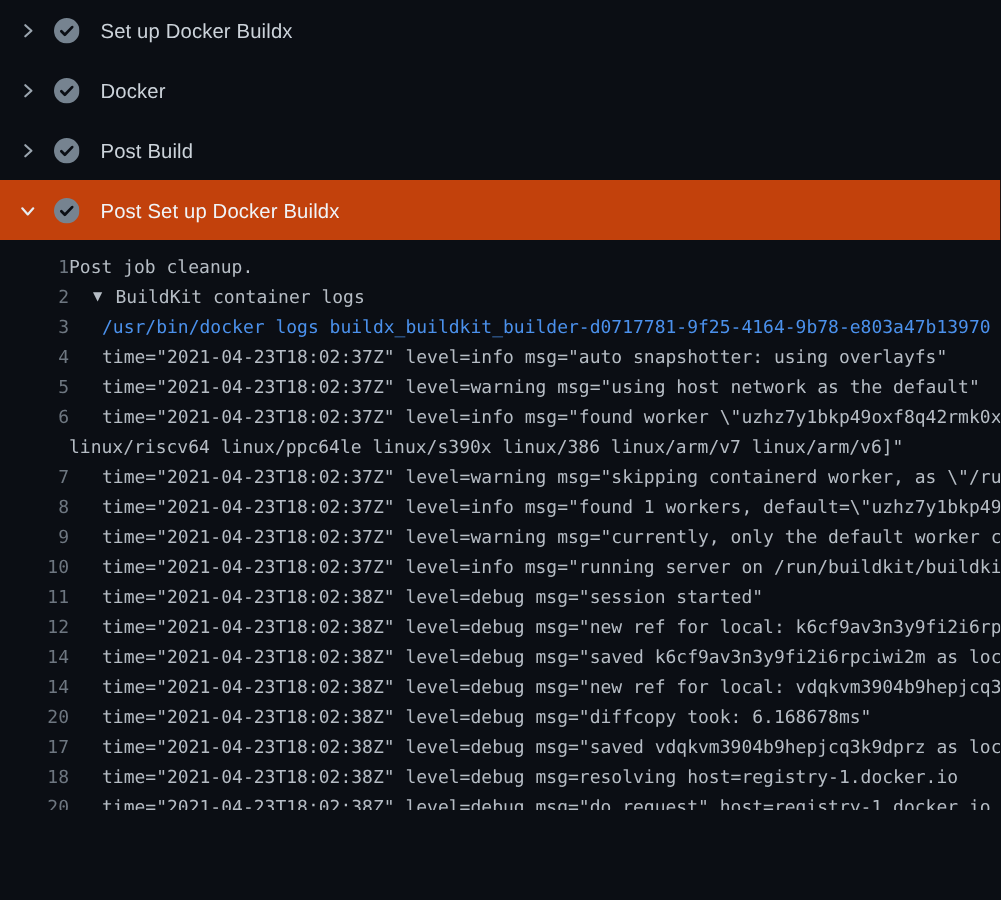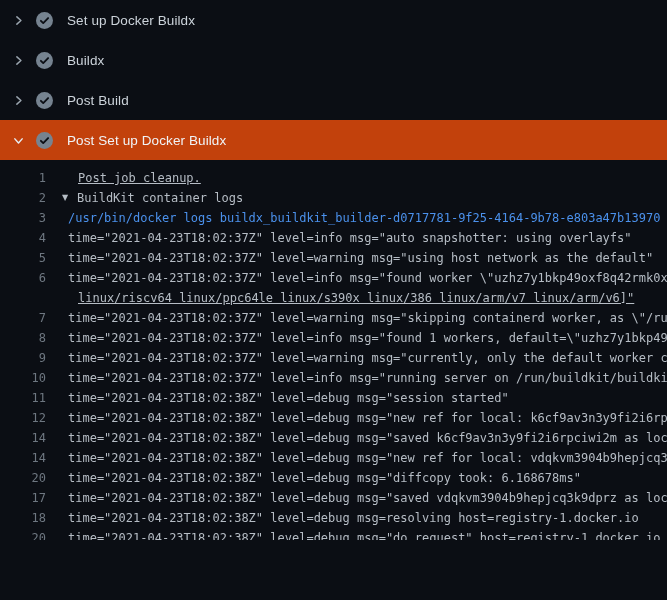--- a/index.html
+++ b/index.html
@@ -26,21 +26,21 @@
     font-family:"DejaVu Sans Mono","Liberation Mono",monospace;
     font-size:12px;line-height:20px;color:#b6bdc5;
   }
   .log-row{display:flex;height:20px;white-space:pre;overflow:hidden;}
   .gutter{
     width:46px;flex:none;text-align:right;color:#6e7781;cursor:pointer;
     user-select:none;
   }
   .gutter:empty{cursor:default;}
   .txt{margin-left:22px;flex:none;}
-  .log-row.k-plain .txt,.log-row.k-wrap .txt{margin-left:32px;text-decoration:underline;}
+  .log-row.k-plain .txt,.log-row.k-wrap .txt{margin-left:0;}
   .log-row.k-group .txt{margin-left:0;cursor:pointer;}
   .log-row.k-cmd .txt{color:#4b91ec;}
   .tri{
     flex:none;width:15px;margin-left:16px;font-size:8px;color:#b6bdc5;
     display:flex;align-items:center;font-family:"DejaVu Sans",sans-serif;
   }
 </style>
 </head>
 <body>
 
@@ -68,21 +68,21 @@
         <path d="M6 3.5l5 4.5-5 4.5" fill="none" stroke="currentColor" stroke-width="1.8" stroke-linecap="round" stroke-linejoin="round"></path>
       </svg>
     </span>
 
     <span class="check">
       <svg width="17" height="17" viewBox="0 0 16 16" aria-hidden="true">
         <circle cx="8" cy="8" r="8" fill="#768390"></circle>
         <path d="M4.6 8.3l2.2 2.2 4.6-4.8" fill="none" stroke="#0b0e14" stroke-width="1.7" stroke-linecap="round" stroke-linejoin="round"></path>
       </svg>
     </span>
-    <span class="step-title">Buildx</span>
+    <span class="step-title">Docker</span>
   </div>
 
   <div class="step-row">
     <span class="chev chev-right">
       <svg width="13" height="13" viewBox="0 0 16 16" aria-hidden="true">
         <path d="M6 3.5l5 4.5-5 4.5" fill="none" stroke="currentColor" stroke-width="1.8" stroke-linecap="round" stroke-linejoin="round"></path>
       </svg>
     </span>
 
     <span class="check">

